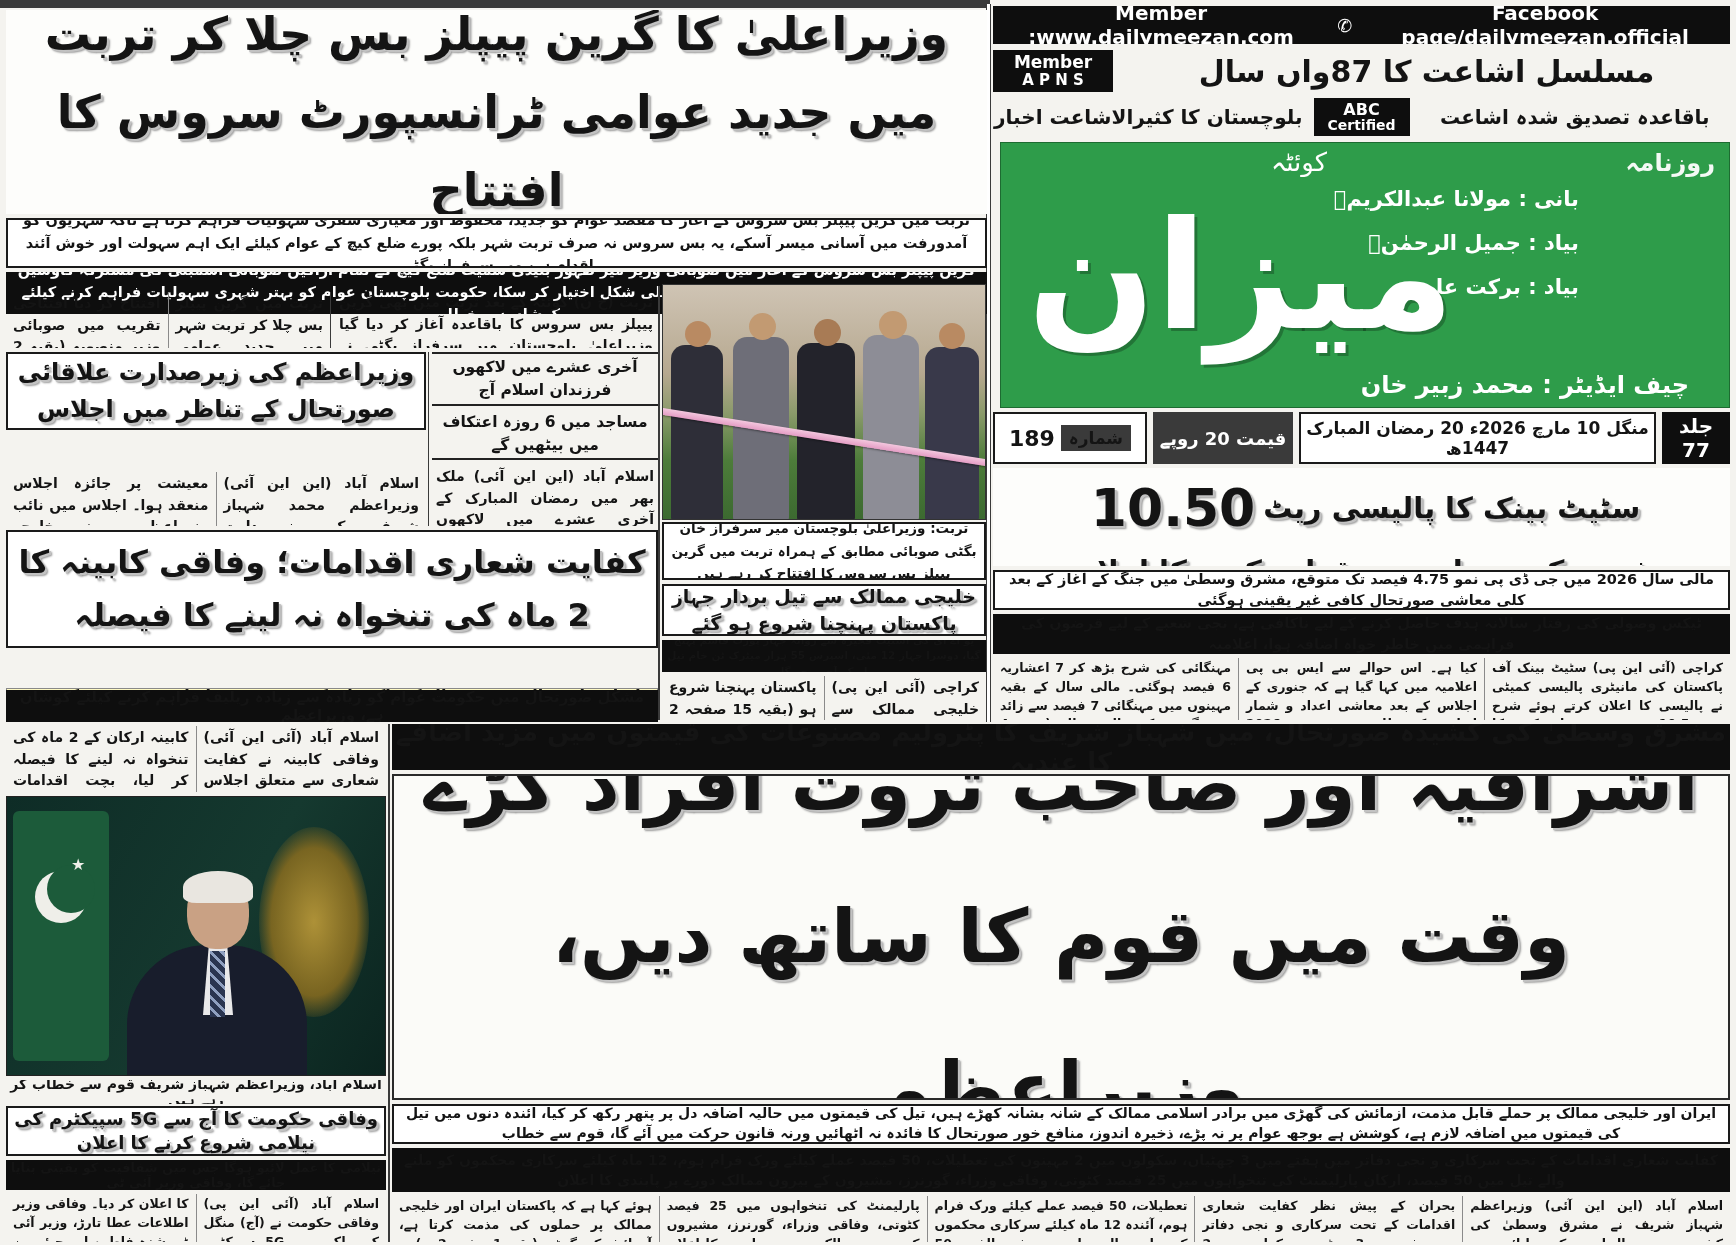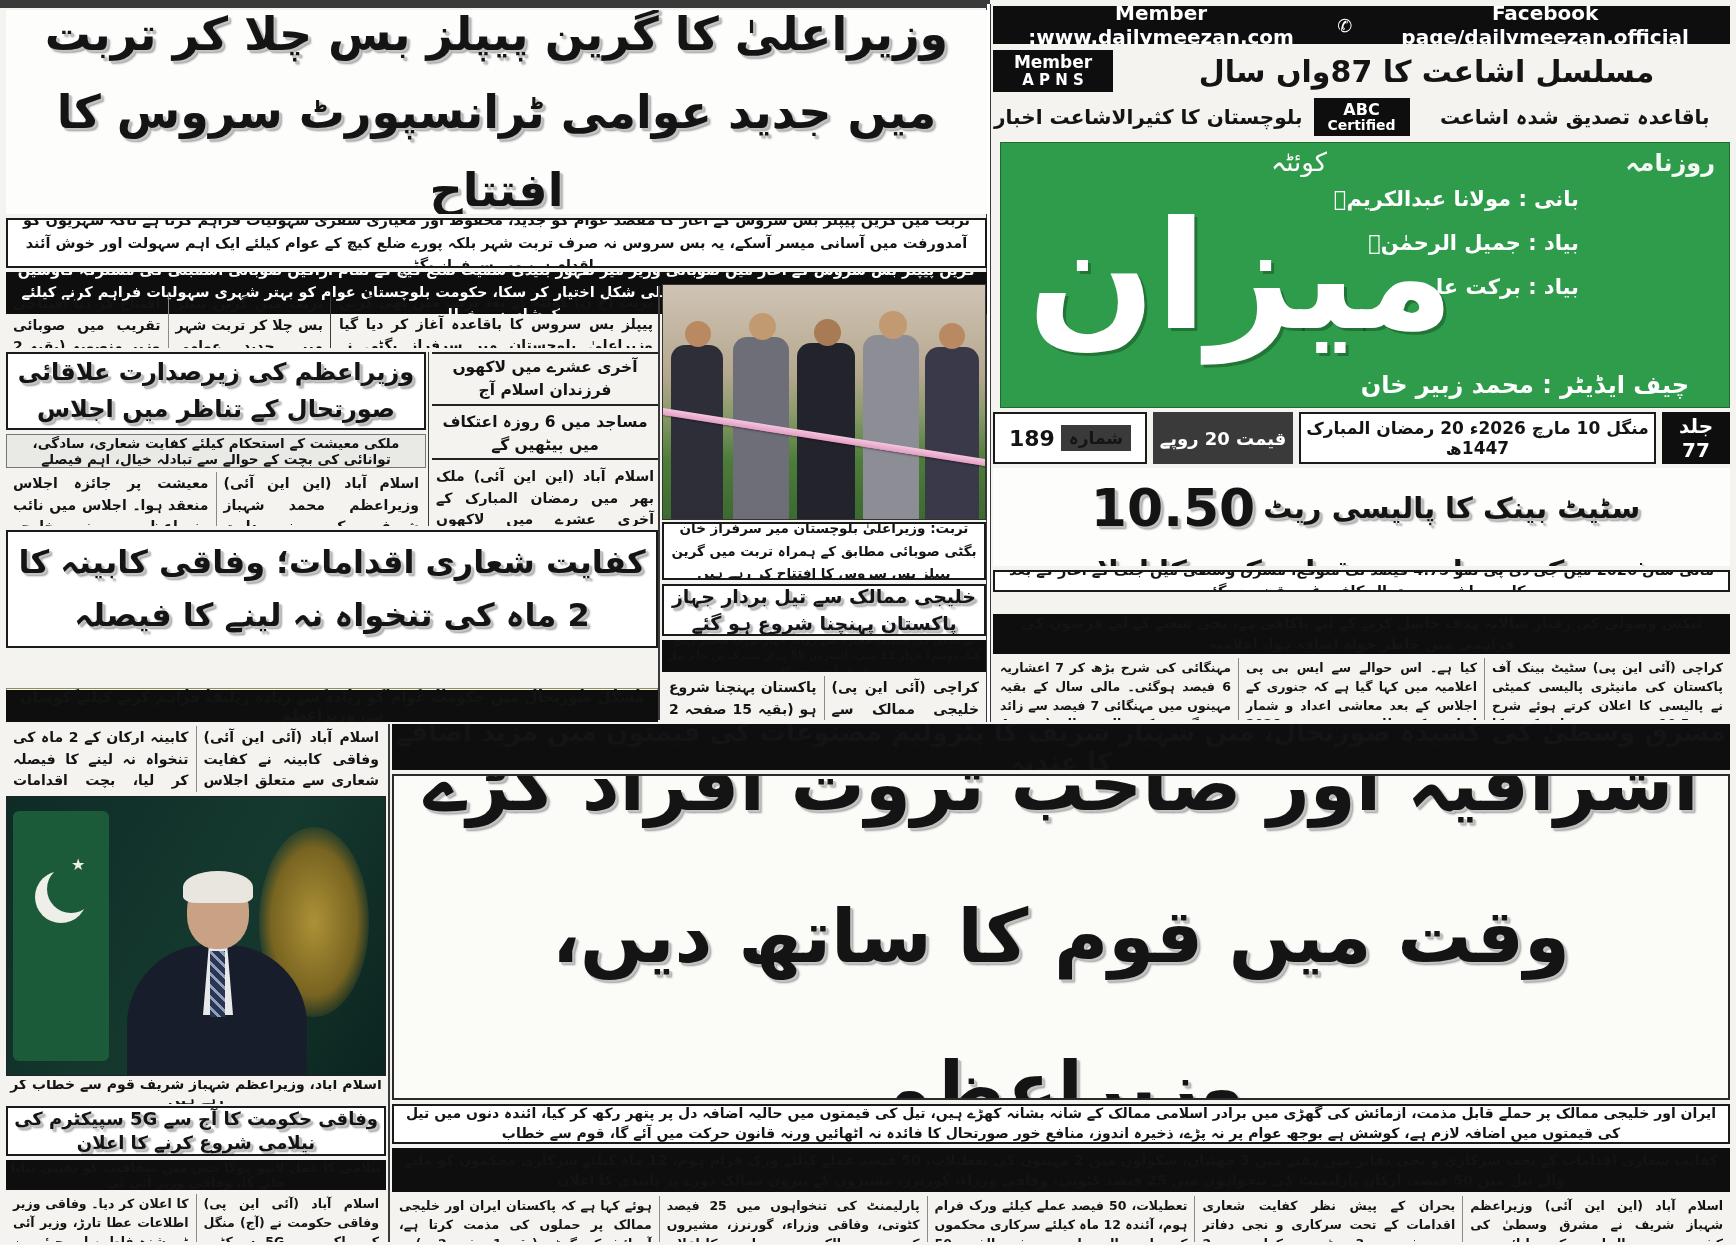--- a/index.html
+++ b/index.html
@@ -40,21 +40,20 @@
   <div class="abs rtl hd rev center" style="left:6px;top:272px;width:981px;height:42px;font-size:14.5px;line-height:1.5;padding:0 8px;color:#fff;">گرین پیپلز بس سروس کے آغاز میں صوبائی وزیر میر ظہور بلیدی سمیت ضلع کیچ کے تمام اراکین صوبائی اسمبلی کی مشترکہ کاوشیں شامل ہیں جن کی بدولت یہ اہم منصوبہ عملی شکل اختیار کر سکا، حکومت بلوچستان عوام کو بہتر شہری سہولیات فراہم کرنے کیلئے کوشاں ہے، خطاب</div>
 
   <div class="abs rtl body-sm" style="left:335px;top:292px;width:322px;height:56px;text-align:justify;padding:0 4px;">تربت (خ ن) کوئٹہ کے بعد تربت میں بھی گرین پیپلز بس سروس کا باقاعدہ آغاز کر دیا گیا وزیراعلیٰ بلوچستان میر سرفراز بگٹی نے سرکٹ ہاؤس</div>
 
   <div class="abs rtl cols body-sm" style="left:6px;top:292px;width:324px;height:56px;">
     <div>تربت میں گرین پیپلز بس چلا کر تربت شہر میں جدید عوامی ٹرانسپورٹ سروس کا</div>
     <div>افتتاح کر دیا افتتاحی تقریب میں صوبائی وزیر منصوبہ (بقیہ 2 صفحہ 2 پر)</div>
   </div>
 
   <div class="abs rtl hd box center emboss" style="left:6px;top:352px;width:420px;height:78px;font-size:24px;line-height:1.55;padding:0 6px;">وزیراعظم کی زیرصدارت علاقائی صورتحال کے تناظر میں اجلاس</div>
-  <div class="abs rtl hd center" style="left:6px;top:434px;width:420px;height:34px;font-size:13.5px;background:#e9e9e6;border:1px solid #777;padding:0 4px;">ملکی معیشت کے استحکام کیلئے کفایت شعاری، سادگی، توانائی کی بچت کے حوالے سے تبادلہ خیال، اہم فیصلے</div>
   <div class="abs rtl cols body-sm" style="left:6px;top:472px;width:420px;height:54px;">
     <div>اسلام آباد (این این آئی) وزیراعظم محمد شہباز شریف کی زیرصدارت علاقائی صورتحال کے تناظر میں ملکی</div>
     <div>معیشت پر جائزہ اجلاس منعقد ہوا۔ اجلاس میں نائب وزیراعظم و وزیر خارجہ اسحاق (بقیہ 13 صفحہ 2 پر)</div>
   </div>
 
   <div class="abs rtl hd center" style="left:432px;top:352px;width:226px;height:54px;font-size:15.5px;line-height:1.5;border-bottom:2px solid #222;border-top:2px solid #222;">آخری عشرے میں لاکھوں فرزندان اسلام آج</div>
   <div class="abs rtl hd center" style="left:432px;top:410px;width:226px;height:50px;font-size:15.5px;line-height:1.5;border-bottom:2px solid #222;">مساجد میں 6 روزہ اعتکاف میں بیٹھیں گے</div>
   <div class="abs rtl body-sm" style="left:432px;top:466px;width:226px;height:60px;text-align:justify;padding:0 4px;">اسلام آباد (این این آئی) ملک بھر میں رمضان المبارک کے آخری عشرے میں لاکھوں فرزندان اسلام (آج) منگل (بقیہ 14 صفحہ 2 پر)</div>
 
   <div class="abs rtl hd box center emboss" style="left:6px;top:530px;width:652px;height:118px;font-size:32px;line-height:1.65;padding:0 8px;">کفایت شعاری اقدامات؛ وفاقی کابینہ کا 2 ماہ کی تنخواہ نہ لینے کا فیصلہ</div>
@@ -130,21 +129,21 @@
       <span class="grayrev hd" style="padding:3px 8px;font-size:17px;">شمارہ</span>
       <span class="hd" style="font-size:22px;">189</span>
     </div>
   </div>
 
   <div class="abs rtl hd center emboss" style="left:993px;top:468px;width:737px;height:98px;font-size:29px;line-height:1.55;background:#fdfdfb;flex-wrap:wrap;">
     <span>سٹیٹ بینک کا پالیسی ریٹ</span>
     <span style="font-size:52px;margin:0 8px;">10.50</span>
     <span>فیصد کی سطح پر برقرار رکھنے کا اعلان</span>
   </div>
-  <div class="abs rtl hd box center" style="left:993px;top:570px;width:737px;height:22px;font-size:14.5px;line-height:1.45;padding:0 6px;">مالی سال 2026 میں جی ڈی پی نمو 4.75 فیصد تک متوقع، مشرق وسطیٰ میں جنگ کے آغاز کے بعد کلی معاشی صورتحال کافی غیر یقینی ہوگئی</div>
+  <div class="abs rtl hd box center" style="left:993px;top:570px;width:737px;height:40px;font-size:14.5px;line-height:1.45;padding:0 6px;">مالی سال 2026 میں جی ڈی پی نمو 4.75 فیصد تک متوقع، مشرق وسطیٰ میں جنگ کے آغاز کے بعد کلی معاشی صورتحال کافی غیر یقینی ہوگئی</div>
   <div class="abs rtl hd rev center" style="left:993px;top:614px;width:737px;height:40px;font-size:14.5px;line-height:1.45;padding:0 6px;">ٹیکس وصولی کی رفتار سالانہ ہدف حاصل کرنے کے لیے ناکافی ہے، نجی شعبے کے لیے قرضوں کی فراہمی میں خاطر خواہ اضافہ ہوا، اعلامیہ</div>
   <div class="abs rtl cols" style="left:993px;top:658px;width:737px;height:62px;font-size:12.5px;line-height:1.5;font-weight:bold;">
     <div>کراچی (آئی این پی) سٹیٹ بینک آف پاکستان کی مانیٹری پالیسی کمیٹی نے پالیسی کا اعلان کرتے ہوئے شرح سود 10.5 فیصد پر برقرار رکھنے کا فیصلہ</div>
     <div>کیا ہے۔ اس حوالے سے ایس بی پی اعلامیہ میں کہا گیا ہے کہ جنوری کے اجلاس کے بعد معاشی اعداد و شمار اندازوں کے مطابق رہے۔ فروری 2026 میں</div>
     <div>مہنگائی کی شرح بڑھ کر 7 اعشاریہ 6 فیصد ہوگئی۔ مالی سال کے بقیہ مہینوں میں مہنگائی 7 فیصد سے زائد رہے گی جبکہ مالی سال (بقیہ 4 صفحہ 2 پر)</div>
   </div>
 
   <div class="abs rtl hd rev center" style="left:392px;top:724px;width:1338px;height:46px;font-size:26px;">مشرق وسطیٰ کی کشیدہ صورتحال، میں شہباز شریف کا پٹرولیم مصنوعات کی قیمتوں میں مزید اضافے کا عندیہ</div>
 
   <div class="abs rtl hd center emboss" style="left:392px;top:774px;width:1338px;height:326px;font-size:74px;line-height:2.05;background:#fbfbf8;border:2px solid #2a2a2a;padding:0 10px;">اشرافیہ اور صاحب ثروت افراد کڑے وقت میں قوم کا ساتھ دیں، وزیراعظم</div>

